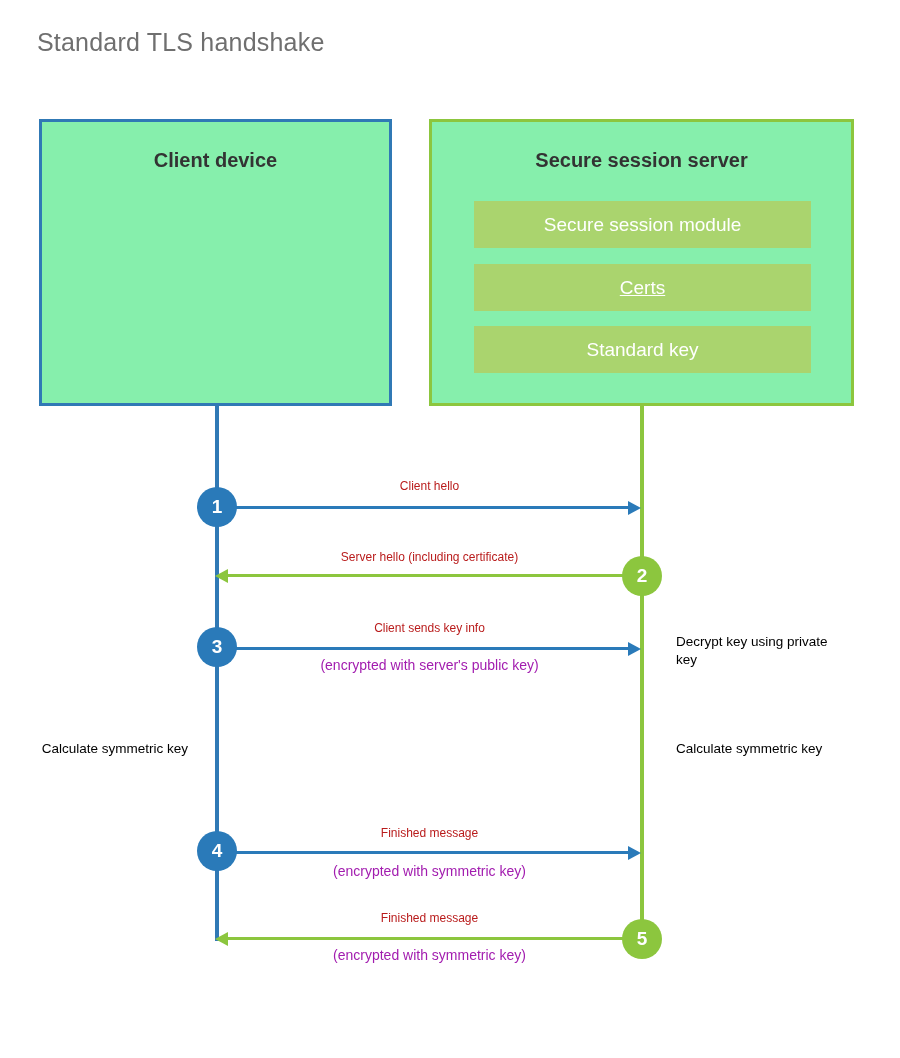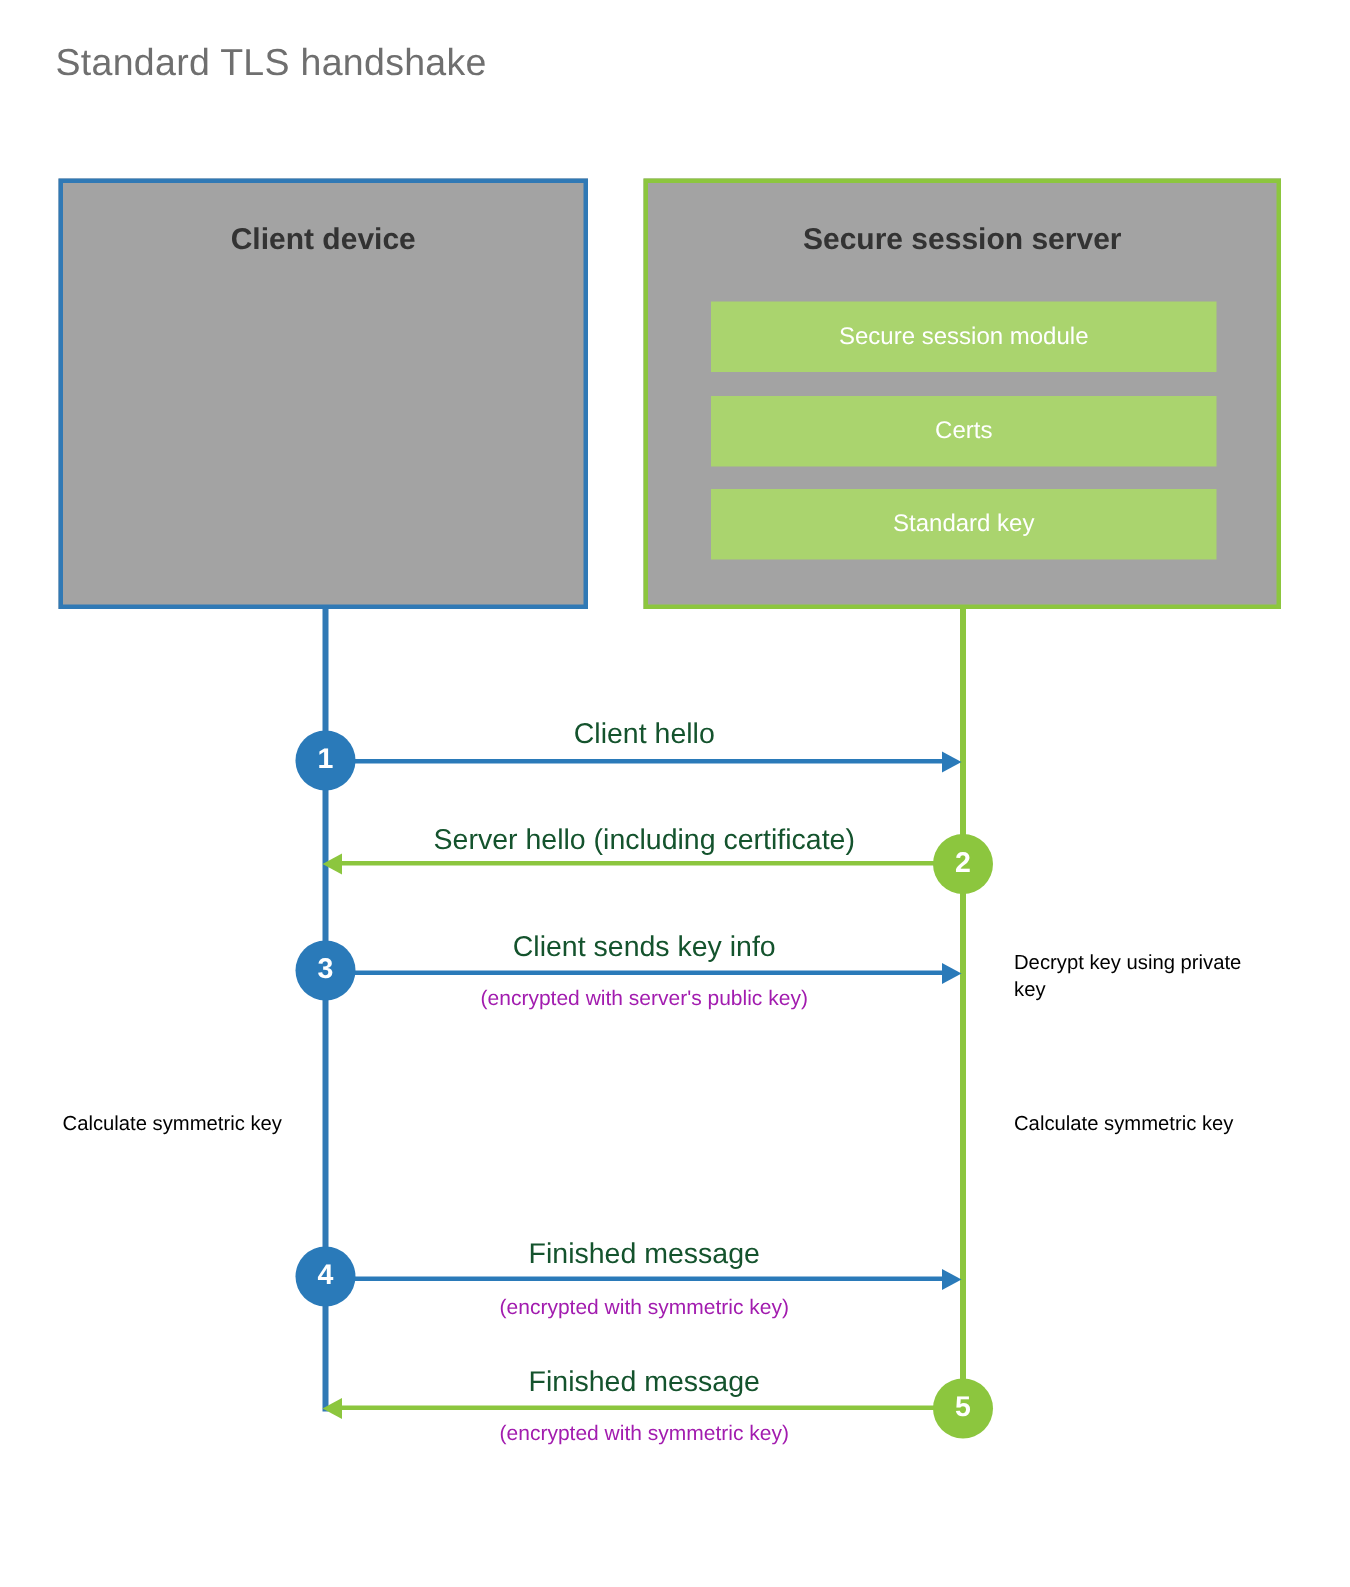--- a/index.html
+++ b/index.html
@@ -30,21 +30,21 @@
     font-size: 25px;
     font-weight: 400;
     color: #6f6f6f;
     letter-spacing: 0.2px;
     white-space: nowrap;
   }
 
   
   .panel {
     position: absolute;
-    background: #a3a3a3;
+    background: #86efac;
     box-sizing: border-box;
   }
   .panel-client {
     left: 39px;
     top: 119px;
     width: 353px;
     height: 287px;
     border: 3px solid #3079b5;
   }
   .panel-server {
@@ -65,40 +65,40 @@
     color: #333333;
   }
 
   
   .block {
     position: absolute;
     display: flex;
     align-items: center;
     justify-content: center;
     color: #ffffff;
-    font-size: 16px;
+    font-size: 19px;
     text-align: center;
     line-height: 1.25;
     box-sizing: border-box;
   }
   .block-client-app {
     left: 36px;
     top: 78px;
     width: 277px;
     height: 178px;
     background: #5b9bd5;
   }
   .block-green {
     left: 42px;
     width: 337px;
     height: 47px;
     background: #aad46e;
   }
   .g1 { top: 79px; }
-  .g2 { top: 142px; }
+  .g2 { top: 142px; text-decoration: underline; }
   .g3 { top: 204px; }
 
   
   .lifeline {
     position: absolute;
     width: 4px;
   }
   .lifeline-client {
     left: 215px;
     top: 404px;
@@ -147,22 +147,22 @@
     border-top: 7px solid transparent;
     border-bottom: 7px solid transparent;
   }
   .head-right-blue  { border-left: 13px solid #2a7ab9; }
   .head-left-green  { border-right: 13px solid #8cc63e; }
 
   
   .arrow-label {
     position: absolute;
     text-align: center;
-    font-size: 19px;
-    color: #14532d;
+    font-size: 12px;
+    color: #b91c1c;
     white-space: nowrap;
   }
   .arrow-sublabel {
     position: absolute;
     text-align: center;
     font-size: 14px;
     color: #a21caf;
     white-space: nowrap;
   }
 

